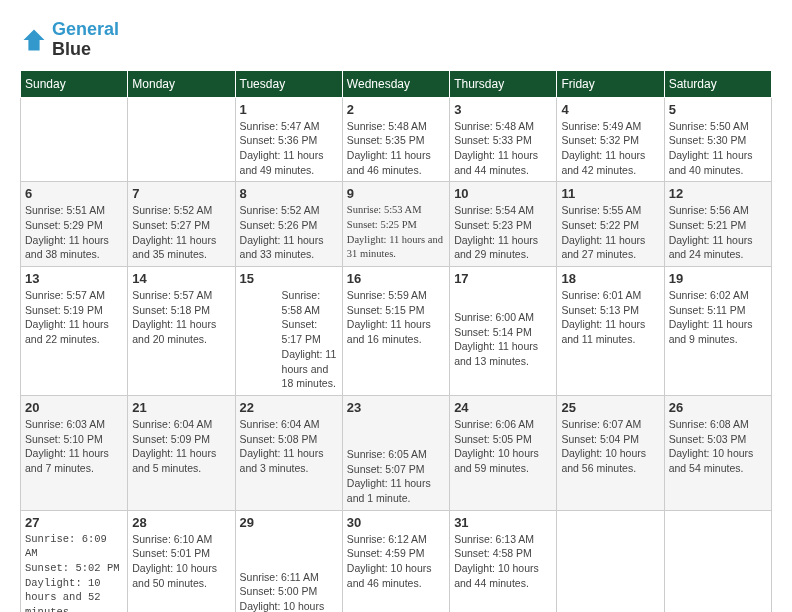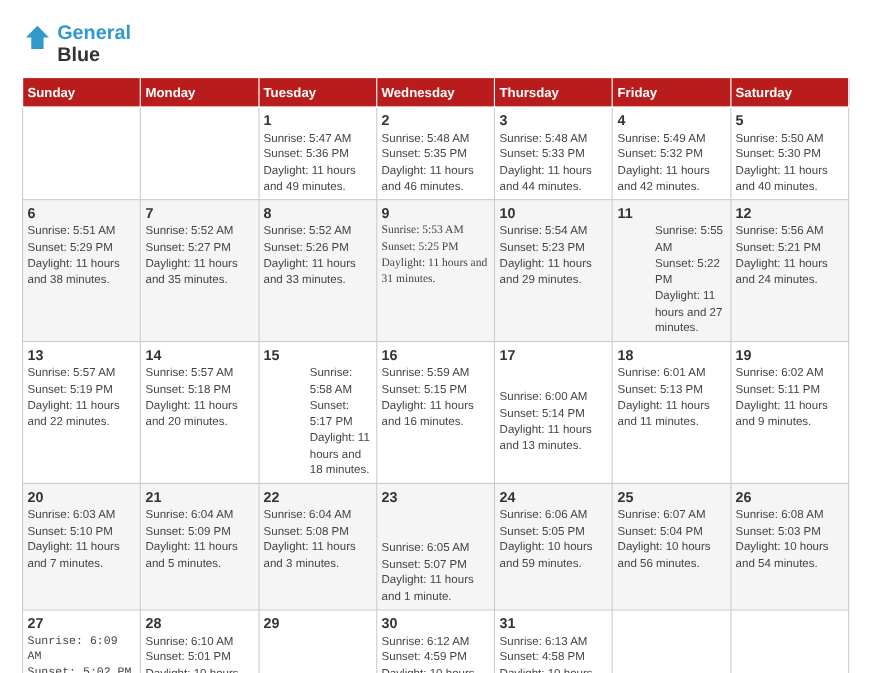--- a/index.html
+++ b/index.html
@@ -11,21 +11,21 @@
       padding: 20px;
     }
     .header {
       display: flex;
       justify-content: space-between;
       align-items: flex-start;
       margin-bottom: 10px;
     }
     .logo {
       display: flex;
-      align-items: flex-start;
+      align-items: center;
       gap: 4px;
     }
     .logo-text {
       font-size: 18px;
       font-weight: bold;
       color: #333;
       line-height: 1.1;
     }
     .logo-text span { color: #3399cc; }
     .logo-icon {
@@ -43,26 +43,26 @@
     .subtitle {
       font-size: 14px;
       color: #555;
     }
     .calendar {
       width: 100%;
       border-collapse: collapse;
       font-size: 11px;
     }
     .calendar th {
-      background: #b91c1c;
+      background: #14532d;
       color: #fff;
       padding: 6px 4px;
       text-align: left;
       font-size: 12px;
-      font-weight: bold;
+      font-weight: normal;
       border: 1px solid #fff;
     }
     .calendar td {
       border: 1px solid #ccc;
       vertical-align: top;
       padding: 4px;
       width: 107px;
       min-height: 80px;
       background: #fff;
     }
@@ -177,21 +177,21 @@
 Daylight: 11 hours and 31 minutes.</div>
         </td>
         <td>
           <span class="day-number">10</span>
           <div class="day-info" style="white-space: pre-line;">Sunrise: 5:54 AM
 Sunset: 5:23 PM
 Daylight: 11 hours and 29 minutes.</div>
         </td>
         <td>
           <span class="day-number">11</span>
-          <div class="day-info" style="white-space: pre-line; margin-left: 34px;">Sunrise: 5:55 AM
+          <div class="day-info" style="white-space: pre-line;">Sunrise: 5:55 AM
 Sunset: 5:22 PM
 Daylight: 11 hours and 27 minutes.</div>
         </td>
         <td>
           <span class="day-number">12</span>
           <div class="day-info" style="white-space: pre-line;">Sunrise: 5:56 AM
 Sunset: 5:21 PM
 Daylight: 11 hours and 24 minutes.</div>
         </td>
       </tr>

